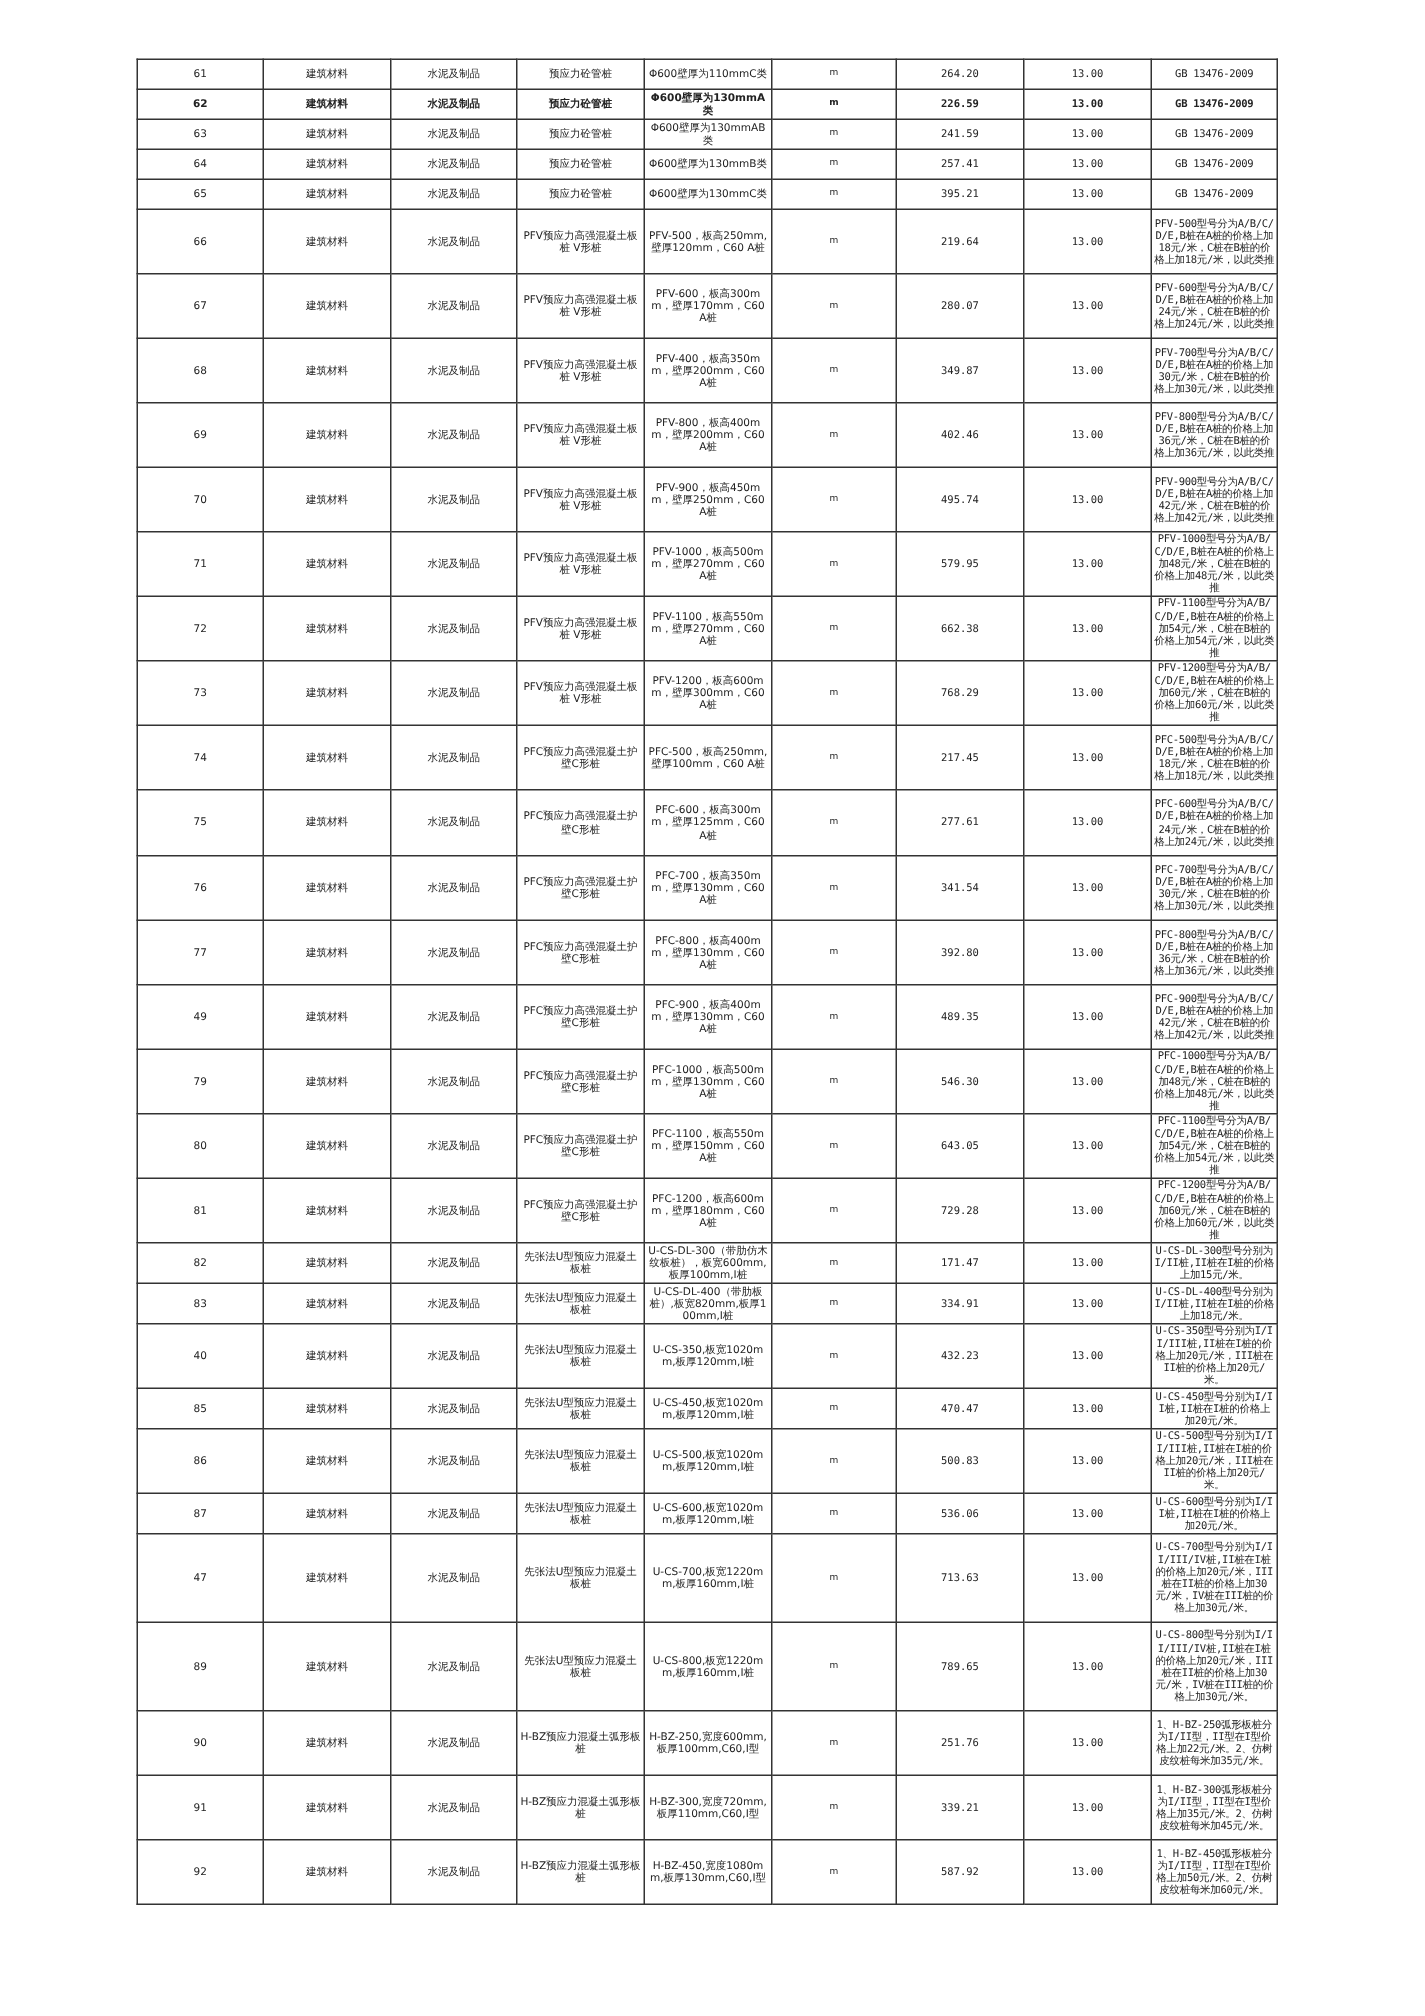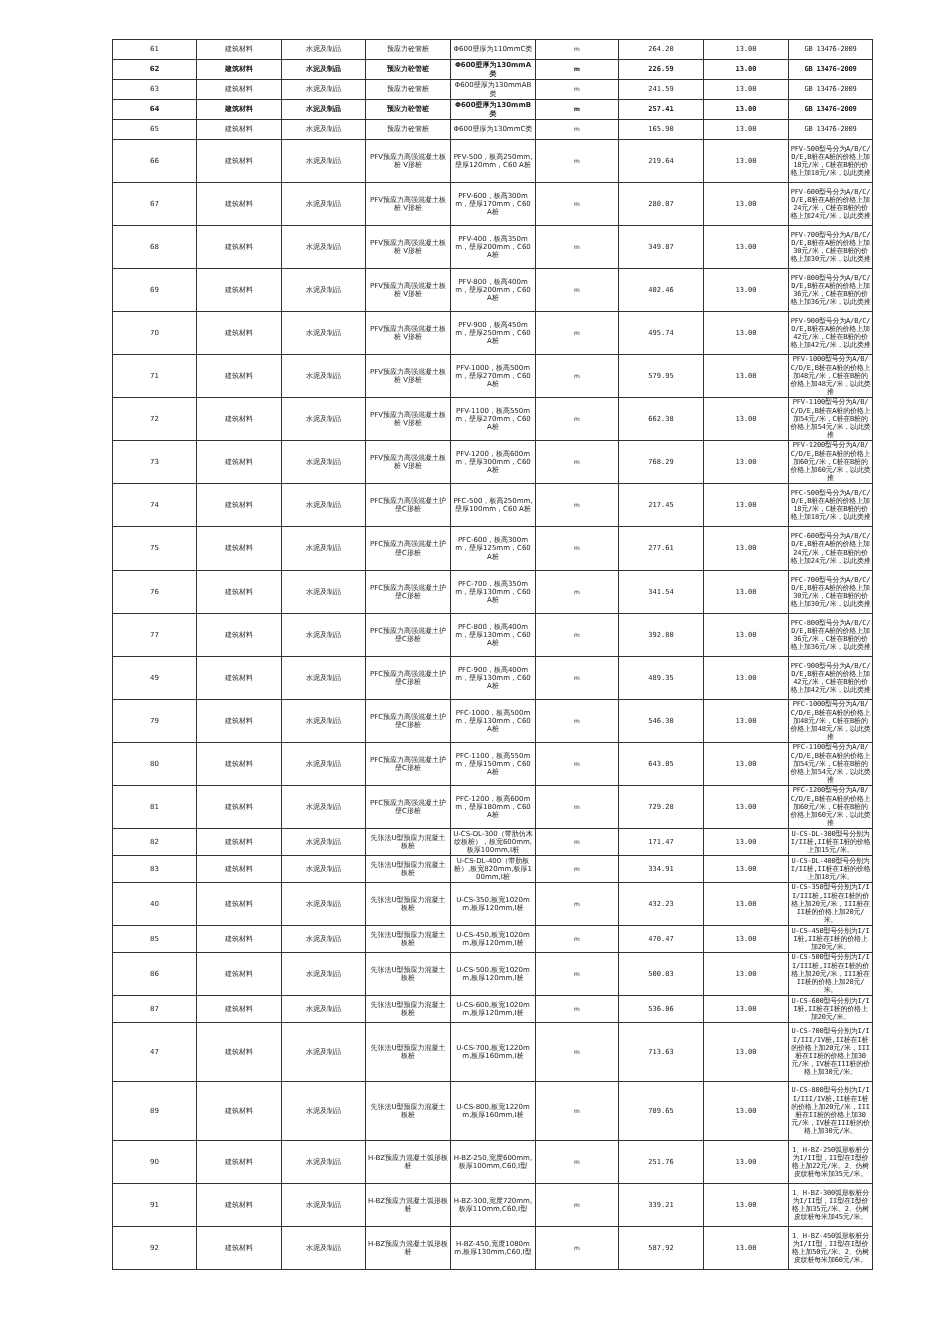--- a/index.html
+++ b/index.html
@@ -1,19 +1,19 @@
 <!DOCTYPE html>
 <html><head>
 <meta charset="utf-8">
 <style>
   html, body { margin: 0; padding: 0; background: #ffffff; }
   body { width: 950px; height: 1344px; position: relative; overflow: hidden;
          font-family: "DejaVu Sans", "Liberation Sans", sans-serif; color: #222; }
   table.price-table {
-    position: absolute; left: 112px; top: 39px;
+    position: absolute; left: 91px; top: 39px;
     width: 760px; border-collapse: collapse; table-layout: fixed;
     font-size: 7px; line-height: 8.2px;
   }
   table.price-table td {
     border: 1px solid #333;
     text-align: center; vertical-align: middle;
     padding: 0 1px; overflow: hidden; word-break: break-all;
   }
   table.price-table td.note { font-family: "DejaVu Sans Mono", "Liberation Mono", monospace; font-size: 7px; line-height: 8.2px; letter-spacing: -0.2px; }
   table.price-table td.num { font-family: "DejaVu Sans Mono", "Liberation Mono", monospace; }
@@ -64,39 +64,39 @@
     <td>63</td>
     <td>建筑材料</td>
     <td>水泥及制品</td>
     <td>预应力砼管桩</td>
     <td>Φ600壁厚为130mmAB类</td>
     <td class="unit">m</td>
     <td class="num">241.59</td>
     <td class="num">13.00</td>
     <td class="note">GB 13476-2009</td>
   </tr>
-      <tr style="height: 20px; font-weight: bold;">
+      <tr style="height: 20px;">
     <td>64</td>
     <td>建筑材料</td>
     <td>水泥及制品</td>
     <td>预应力砼管桩</td>
     <td>Φ600壁厚为130mmB类</td>
     <td class="unit">m</td>
     <td class="num">257.41</td>
     <td class="num">13.00</td>
     <td class="note">GB 13476-2009</td>
   </tr>
       <tr style="height: 20px;">
     <td>65</td>
     <td>建筑材料</td>
     <td>水泥及制品</td>
     <td>预应力砼管桩</td>
     <td>Φ600壁厚为130mmC类</td>
     <td class="unit">m</td>
-    <td class="num">165.90</td>
+    <td class="num">395.21</td>
     <td class="num">13.00</td>
     <td class="note">GB 13476-2009</td>
   </tr>
       <tr style="height: 43px;">
     <td>66</td>
     <td>建筑材料</td>
     <td>水泥及制品</td>
     <td>PFV预应力高强混凝土板桩 V形桩</td>
     <td>PFV-500，板高250mm,壁厚120mm，C60 A桩</td>
     <td class="unit">m</td>

